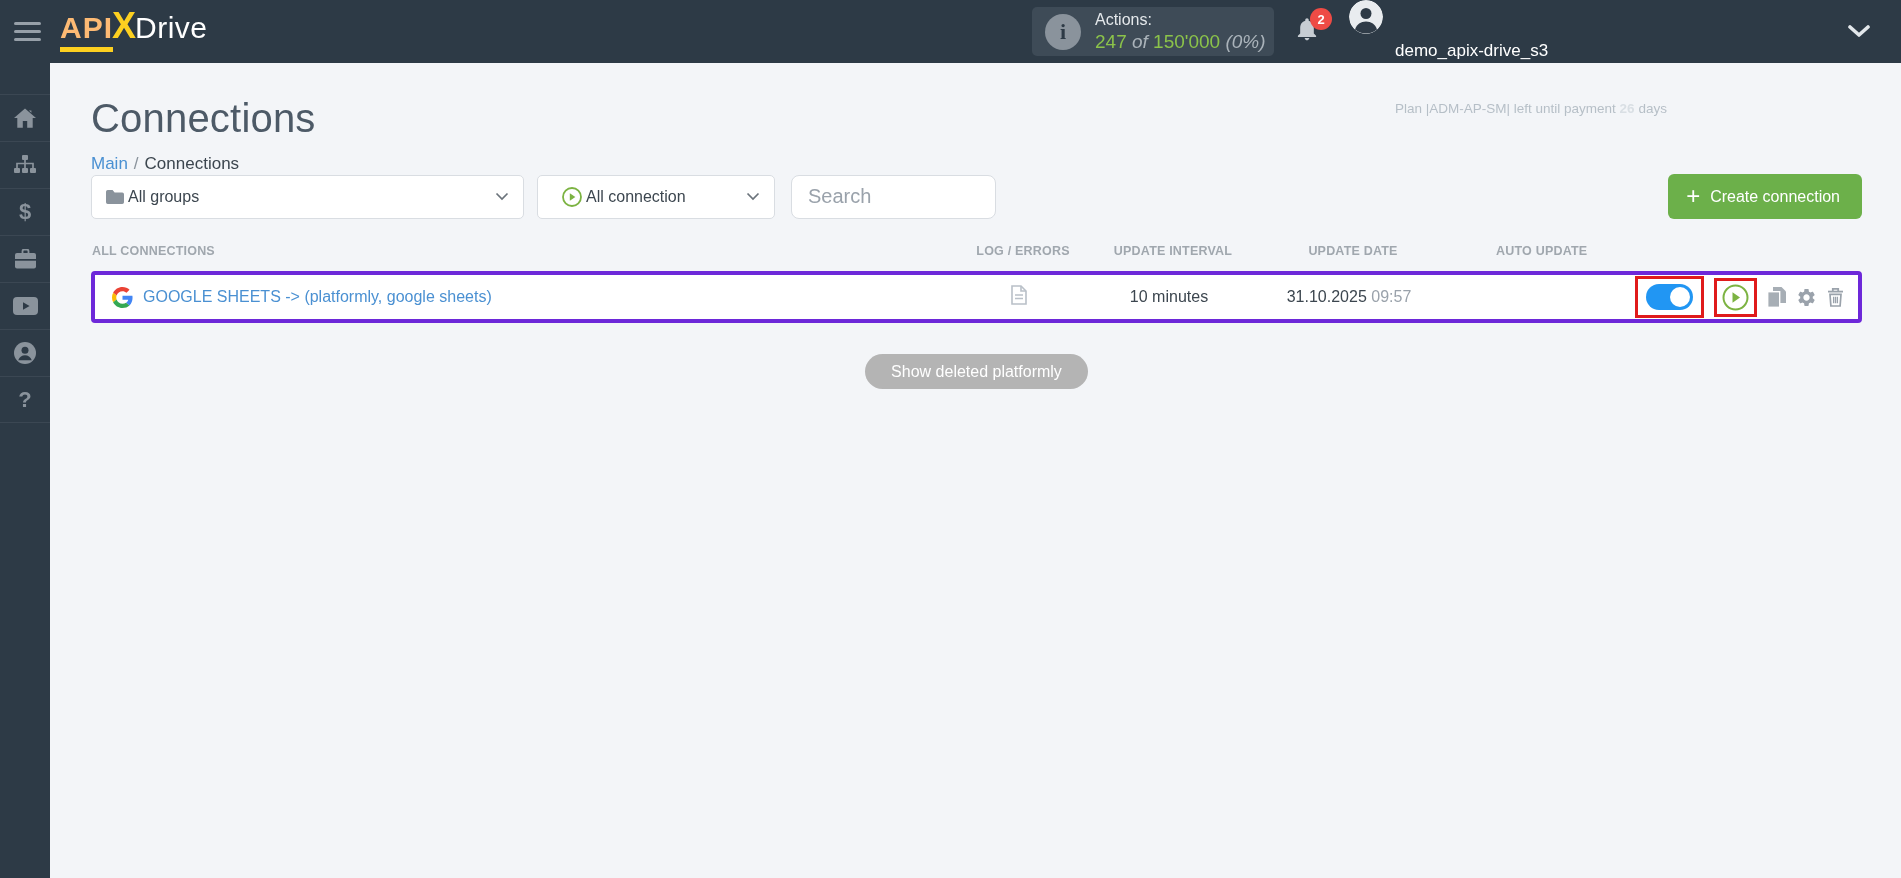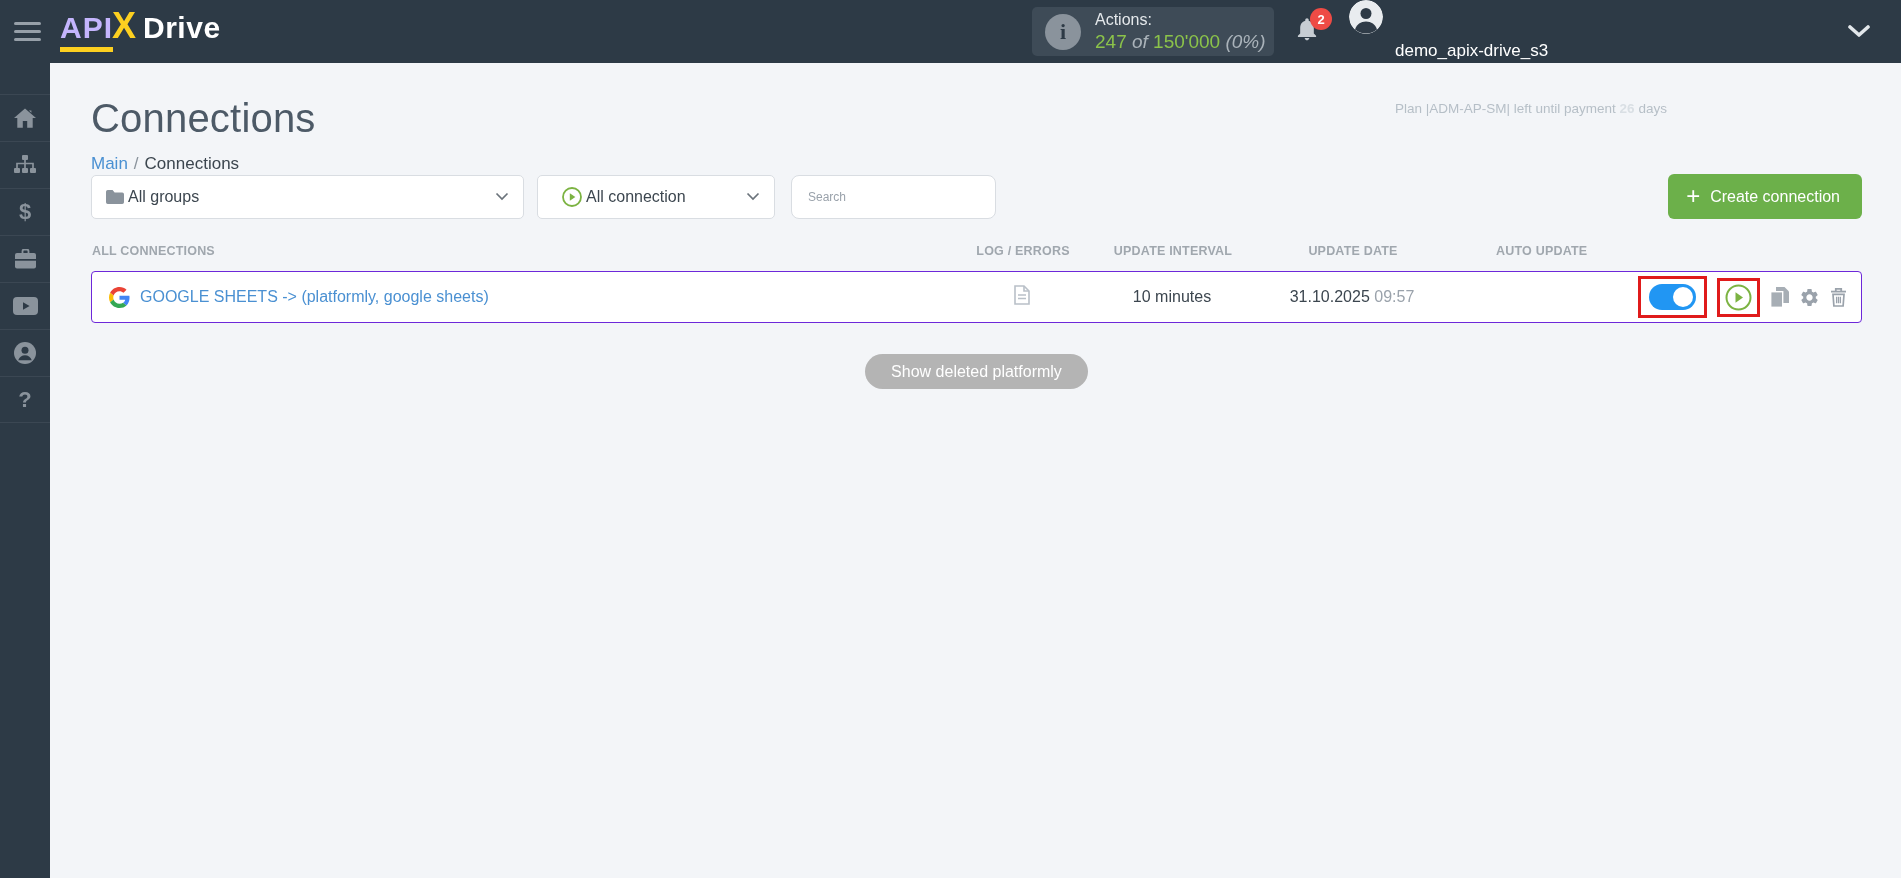--- a/index.html
+++ b/index.html
@@ -12,23 +12,23 @@
     color: #3c464f;
   }
   
   .topbar {
     position: absolute; top: 0; left: 0; right: 0; height: 63px;
     background: #2d3a46; display: flex; align-items: center; z-index: 5;
   }
   .hamburger { width: 40px; margin-left: 14px; cursor: pointer; }
   .hamburger span { display: block; width: 27px; height: 3px; background: #97a0a9; border-radius: 2px; margin: 5px 0; }
   .logo { display: flex; align-items: baseline; margin-left: 6px; user-select: none; }
-  .logo .api { color: #c4b5fd; font-weight: 800; font-size: 30px; letter-spacing: 1px; border-bottom: 5px solid #fdd020; padding-bottom: 2px; }
+  .logo .api { color: #fdba74; font-weight: 800; font-size: 30px; letter-spacing: 1px; border-bottom: 5px solid #fdd020; padding-bottom: 2px; }
   .logo .x { color: #fdd020; font-weight: 700; font-size: 36px; line-height: 30px; margin: 0 -1px; }
-  .logo .drive { color: #fff; font-weight: 700; font-size: 30px; letter-spacing: 0.5px; margin-left: 8px; }
+  .logo .drive { color: #fff; font-weight: 400; font-size: 30px; letter-spacing: 0.5px; }
   .actions-box {
     position: absolute; left: 1032px; top: 7px; width: 242px; height: 49px;
     background: #3e4b57; border-radius: 5px; display: flex; align-items: center; cursor: pointer;
   }
   .info-circle {
     width: 36px; height: 36px; border-radius: 50%; background: #8a939c;
     margin-left: 13px; display: flex; align-items: center; justify-content: center;
     font-family: "Liberation Serif", serif; font-weight: 700; font-size: 22px; color: #2d3a46;
   }
   .actions-text { margin-left: 14px; line-height: 1.25; }
@@ -70,35 +70,35 @@
   .filters { display: flex; align-items: center; }
   .select-box {
     height: 44px; background: #fff; border: 1px solid #d9dde2; border-radius: 5px;
     display: flex; align-items: center; padding: 0 14px; cursor: pointer; color: #3c464f; font-size: 16px;
   }
   .sel-groups { width: 433px; }
   .sel-conn { width: 238px; margin-left: 13px; padding-left: 24px; }
   .sel-label { margin-left: 4px; flex: 1; }
   .search-input {
     width: 205px; height: 44px; margin-left: 16px; border: 1px solid #d9dde2; border-radius: 8px;
-    padding: 0 16px; font-size: 12px; font-family: "Liberation Sans", sans-serif; color: #3c464f; background: #fff; outline: none;
+    padding: 0 16px; font-size: 20px; font-family: "Liberation Sans", sans-serif; color: #3c464f; background: #fff; outline: none;
   }
   .search-input::placeholder { color: #9aa2ab; }
   .create-btn {
     margin-left: auto; height: 45px; padding: 0 22px 0 18px; background: #6cb04a; border: none; border-radius: 6px;
     color: #fff; font-size: 16px; font-family: "Liberation Sans", sans-serif; display: flex; align-items: center; cursor: pointer;
   }
   .plus { font-size: 24px; font-weight: 400; margin-right: 10px; line-height: 1; padding-bottom: 2px; }
   
   .tbl-grid { display: grid; grid-template-columns: 1fr 130px 170px 190px 414px; align-items: center; }
   .tbl-head { margin-top: 23px; height: 18px; }
   .th { color: #a0a7ae; font-size: 12.5px; font-weight: 700; letter-spacing: 0.2px; }
   .th.c { text-align: center; }
   .row-card {
-    margin-top: 11px; height: 52px; background: #fff; border: 1px solid #6d28d9; border-radius: 4px;
+    margin-top: 11px; height: 52px; background: #fff; border: 4px solid #6d28d9; border-radius: 4px;
   }
   .row-card .tbl-grid { height: 100%; }
   .cell-name { display: flex; align-items: center; padding-left: 17px; }
   .row-link { color: #4a90d2; font-size: 16px; margin-left: 10px; text-decoration: none; cursor: pointer; }
   .cell-c { text-align: center; font-size: 16px; }
   .time-dim { color: #9aa2ab; }
   .cell-actions { display: flex; align-items: center; justify-content: flex-end; padding-right: 14px; gap: 10px; }
   .hl-red { border: 3px solid #e01b1b; display: flex; align-items: center; justify-content: center; }
   .hl-toggle { padding: 5px 8px; }
   .hl-play { padding: 3px 5px; }

